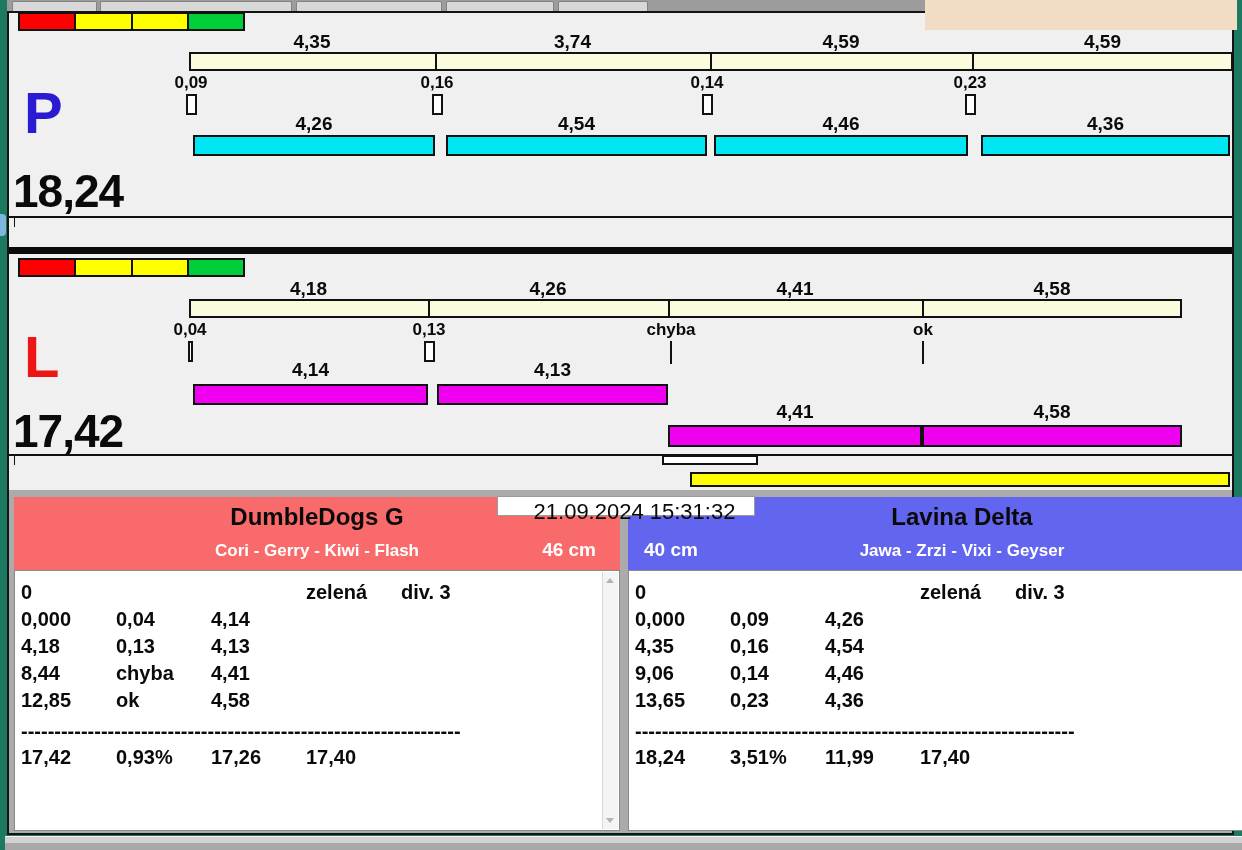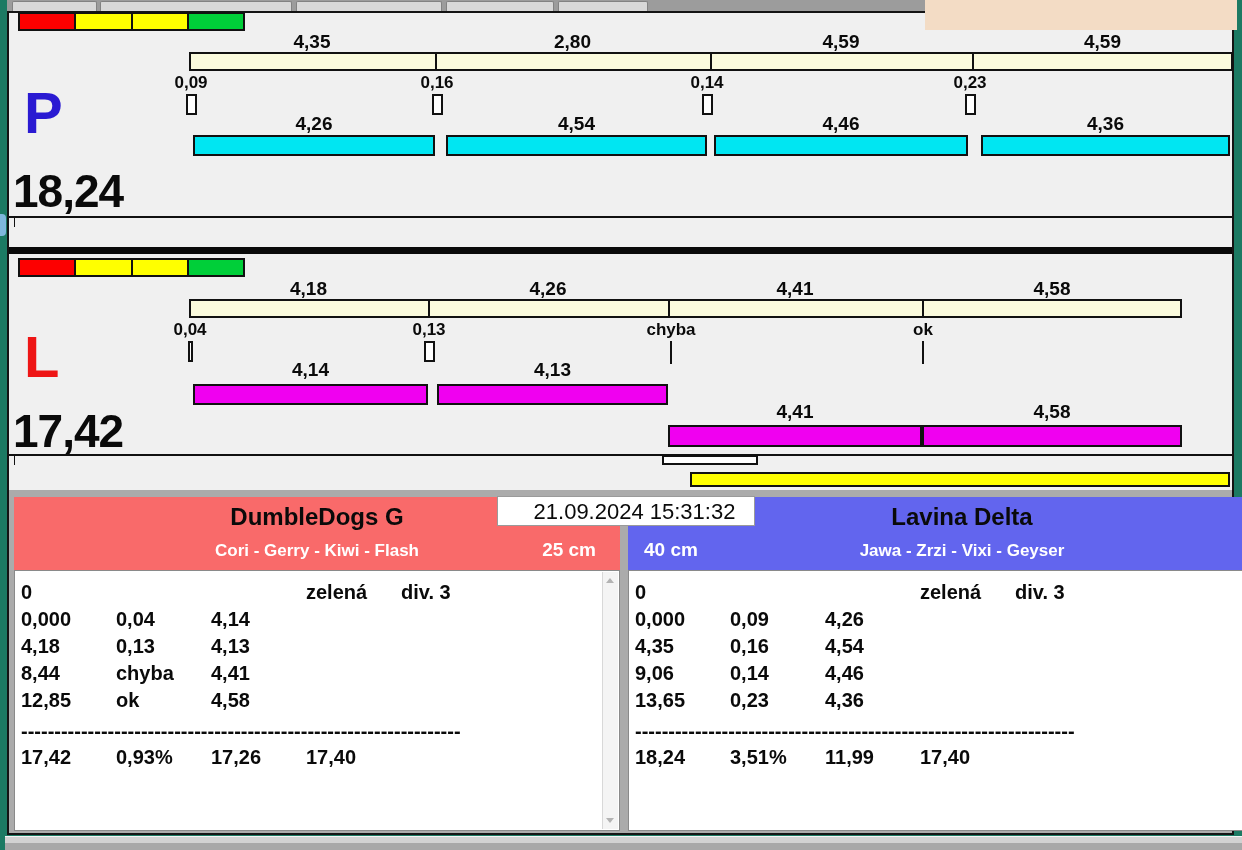--- a/index.html
+++ b/index.html
@@ -31,21 +31,21 @@
   .cm{position:absolute;top:42px;font-weight:bold;font-size:19px;color:#ffffff;}
   .cm.right{right:24px;}
   .cm.left{left:16px;}
   .tbl{position:absolute;top:73px;left:0;right:0;bottom:0;background:#ffffff;border:1px solid #8a8a8a;padding:8px 0 0 6px;overflow:hidden;}
   .row{display:grid;grid-template-columns:95px 95px 95px 95px 1fr;line-height:27px;font-weight:bold;font-size:20px;color:#0a0a0a;}
   .row span{overflow:hidden;white-space:nowrap;}
   .dash{font-weight:bold;font-size:20px;line-height:26px;color:#0a0a0a;letter-spacing:0;}
   .sb{position:absolute;top:1px;right:1px;bottom:1px;width:15px;background:#f4f4f4;border-left:1px solid #d8d8d8;}
   .arr-up{position:absolute;top:6px;left:3px;width:0;height:0;border-left:4px solid transparent;border-right:4px solid transparent;border-bottom:5px solid #b3b3b3;}
   .arr-dn{position:absolute;bottom:6px;left:3px;width:0;height:0;border-left:4px solid transparent;border-right:4px solid transparent;border-top:5px solid #b3b3b3;}
-  .timestamp{position:absolute;left:488px;top:483px;width:258px;height:30px;background:#ffffff;border:1px solid #9a9a9a;z-index:5;
+  .timestamp{position:absolute;left:488px;top:483px;width:258px;height:20px;background:#ffffff;border:1px solid #9a9a9a;z-index:5;
              font-size:22px;color:#0a0a0a;text-align:center;line-height:29px;box-sizing:border-box;padding-left:17px;}
   
   .strip-light{position:absolute;left:5px;top:836px;width:1237px;height:7px;background:#d2d2d2;border-top:1px solid #f5f5f5;box-sizing:border-box;}
   .strip-dark{position:absolute;left:5px;top:843px;width:1237px;height:7px;background:#a8a8a8;}
 </style>
 </head>
 <body>
 
 <div class="screen">
   <div class="top-strip">
@@ -64,21 +64,21 @@
           <div style="position: relative; flex: 1 1 0px; background: rgb(255, 255, 0); border: 2px solid rgb(17, 17, 17); margin-left: -2px;"></div>
           <div style="position: relative; flex: 1 1 0px; background: rgb(255, 255, 0); border: 2px solid rgb(17, 17, 17); margin-left: -2px;"></div>
           <div style="position: relative; flex: 1 1 0px; background: rgb(0, 207, 57); border: 2px solid rgb(17, 17, 17); margin-left: -2px;"></div>
         </div>
         <div style="left: 180px; top: 39px; width: 1044px; height: 19px; background: rgb(251, 251, 221); border: 2px solid rgb(17, 17, 17);">
           <div style="left: 244px; top: -2px; width: 2px; height: 19px; background: rgb(17, 17, 17);"></div>
           <div style="left: 519px; top: -2px; width: 2px; height: 19px; background: rgb(17, 17, 17);"></div>
           <div style="left: 781px; top: -2px; width: 2px; height: 19px; background: rgb(17, 17, 17);"></div>
         </div>
         <div style="left: 253px; top: 18px; width: 100px; text-align: center; font: bold 19px &quot;Liberation Sans&quot;, sans-serif; color: rgb(10, 10, 10);">4,35</div>
-        <div style="left: 513.5px; top: 18px; width: 100px; text-align: center; font: bold 19px &quot;Liberation Sans&quot;, sans-serif; color: rgb(10, 10, 10);">2,80</div>
+        <div style="left: 513.5px; top: 18px; width: 100px; text-align: center; font: bold 19px &quot;Liberation Sans&quot;, sans-serif; color: rgb(10, 10, 10);">3,74</div>
         <div style="left: 782px; top: 18px; width: 100px; text-align: center; font: bold 19px &quot;Liberation Sans&quot;, sans-serif; color: rgb(10, 10, 10);">4,59</div>
         <div style="left: 1043.5px; top: 18px; width: 100px; text-align: center; font: bold 19px &quot;Liberation Sans&quot;, sans-serif; color: rgb(10, 10, 10);">4,59</div>
         <div style="left: 132px; top: 60px; width: 100px; text-align: center; font: bold 17px &quot;Liberation Sans&quot;, sans-serif; color: rgb(10, 10, 10);">0,09</div>
         <div style="left: 177px; top: 81px; width: 11px; height: 21px; background: rgb(255, 255, 255); border: 2px solid rgb(17, 17, 17);"></div>
         <div style="left: 378px; top: 60px; width: 100px; text-align: center; font: bold 17px &quot;Liberation Sans&quot;, sans-serif; color: rgb(10, 10, 10);">0,16</div>
         <div style="left: 423px; top: 81px; width: 11px; height: 21px; background: rgb(255, 255, 255); border: 2px solid rgb(17, 17, 17);"></div>
         <div style="left: 648px; top: 60px; width: 100px; text-align: center; font: bold 17px &quot;Liberation Sans&quot;, sans-serif; color: rgb(10, 10, 10);">0,14</div>
         <div style="left: 693px; top: 81px; width: 11px; height: 21px; background: rgb(255, 255, 255); border: 2px solid rgb(17, 17, 17);"></div>
         <div style="left: 911px; top: 60px; width: 100px; text-align: center; font: bold 17px &quot;Liberation Sans&quot;, sans-serif; color: rgb(10, 10, 10);">0,23</div>
         <div style="left: 956px; top: 81px; width: 11px; height: 21px; background: rgb(255, 255, 255); border: 2px solid rgb(17, 17, 17);"></div>
@@ -130,21 +130,21 @@
         <div style="left: 0px; top: 441px; width: 1223px; height: 2px; background: rgb(17, 17, 17);"></div>
         <div style="left: 5px; top: 443px; width: 1px; height: 9px; background: rgb(17, 17, 17);"></div>
         <div style="left: 653px; top: 442px; width: 96px; height: 10px; background: rgb(255, 255, 255); border: 2px solid rgb(17, 17, 17);"></div>
         <div style="left: 681px; top: 459px; width: 540px; height: 15px; background: rgb(255, 255, 0); border: 2px solid rgb(17, 17, 17);"></div>
       </div>
     <div class="bottom-frame">
       <div class="panel left" id="panel0">
           <div class="header" style="background: rgb(249, 106, 106);">
             <div class="title">DumbleDogs G</div>
             <div class="dogs">Cori - Gerry - Kiwi - Flash</div>
-            <div class="cm right">25 cm</div>
+            <div class="cm right">46 cm</div>
           </div>
           <div class="tbl">
             <div class="row">
               <span>0</span>
               <span></span>
               <span></span>
               <span>zelená</span>
               <span>div. 3</span>
             </div>
             <div class="row">

